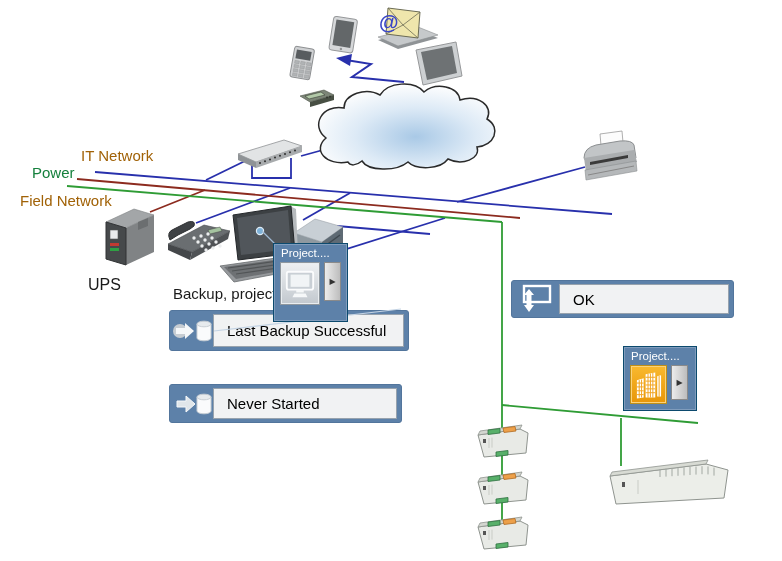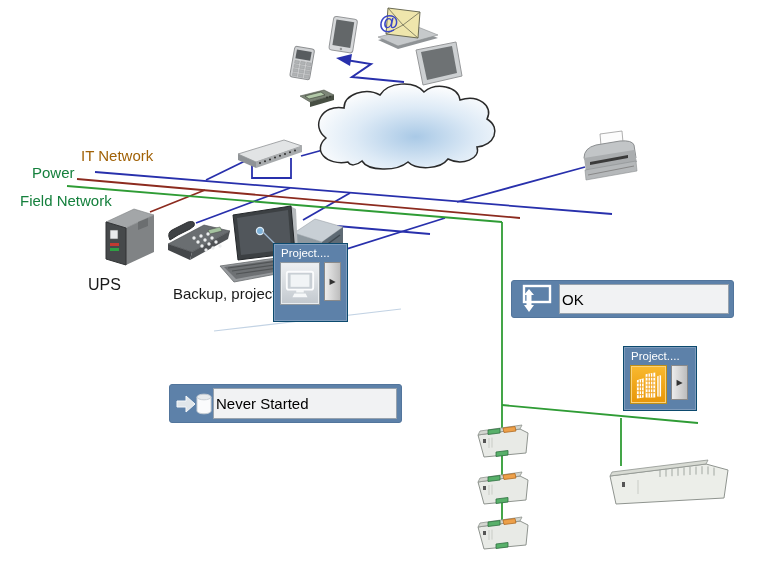--- a/index.html
+++ b/index.html
@@ -4,21 +4,21 @@
 <style>
   html,body{margin:0;padding:0;background:#fff;}
   body{font-family:"Liberation Sans",sans-serif;}
   .stage{position:relative;width:782px;height:561px;background:#ffffff;overflow:hidden;}
   svg.scene{position:absolute;left:0;top:0;z-index:0;}
   svg.leaders{position:absolute;left:0;top:0;z-index:2;pointer-events:none;}
   .net-label{position:absolute;z-index:1;font-size:15px;white-space:nowrap;}
   .plain-label{position:absolute;z-index:1;font-size:15px;color:#1a1a1a;white-space:nowrap;}
   .tile{position:absolute;z-index:1;background:#5d81a9;border:1px solid #52759c;border-radius:3px;}
   .tile-icon{position:absolute;left:2px;top:50%;transform:translateY(-50%);}
-  .tile-inner{position:absolute;left:43px;top:3px;right:4px;bottom:3px;background:#f1f2f3;border:1px solid #97a2ad;display:flex;align-items:center;padding-left:2px;font-size:15px;color:#000;white-space:nowrap;overflow:hidden;}
+  .tile-inner{position:absolute;left:43px;top:3px;right:4px;bottom:3px;background:#f1f2f3;border:1px solid #97a2ad;display:flex;align-items:center;padding-left:13px;font-size:15px;color:#000;white-space:nowrap;overflow:hidden;}
   .tile.rt .tile-inner{left:47px;}
   .popup{position:absolute;z-index:3;background:#5d81a9;border:1px solid #0c4a6e;box-shadow:inset 0 0 0 1px rgba(255,255,255,.22);}
   .popup-title{color:#ffffff;font-size:11.5px;padding:3px 4px 2px 7px;white-space:nowrap;overflow:hidden;}
   .popup-body{display:flex;align-items:flex-start;padding:1px 0 0 6px;gap:4px;}
   .icon-box{width:38px;height:41px;background:linear-gradient(#eef0f2,#c2c8ce);border:1px solid #8f979e;box-shadow:inset 0 0 0 1px #e9edf0;display:flex;align-items:center;justify-content:center;}
   .icon-box.orange{background:linear-gradient(#f9b92f,#e89607);border-color:#c09018;box-shadow:inset 0 0 0 1px #fbd27a;}
   .expander{width:15px;height:37px;background:linear-gradient(90deg,#ececec,#bdbdbd);border:1px solid #8a8a8a;display:flex;align-items:center;justify-content:center;font-size:8px;color:#333;cursor:pointer;}
   .popup.small .icon-box{width:35px;height:37px;}
   .popup.small .expander{height:33px;}
 </style>
@@ -208,24 +208,35 @@
       <polygon points="2,16 98,4 120,10 116,38 8,44" fill="#eceee9" stroke="#8f948f"></polygon>
       <polygon points="2,16 98,4 100,0 4,12" fill="#d8dbd4" stroke="#8f948f" stroke-width="0.8"></polygon>
       <path d="M52,9 v8 M58,8.6 v8 M64,8.2 v8 M70,7.8 v8 M76,7.4 v8 M82,7 v8 M88,6.6 v8 M94,6.2 v8 M100,6.4 v8 M106,7.6 v8" stroke="#a2a8a2" stroke-width="1"></path>
       <rect x="14" y="22" width="3" height="5" fill="#555"></rect>
       <line x1="30" y1="20" x2="30" y2="34" stroke="#c9ccc6"></line>
     </g>
   </svg>
 
   <div class="net-label" style="left:81px;top:147px;color:#a16207">IT Network</div>
   <div class="net-label" style="left:32px;top:164px;color:#15803d">Power</div>
-  <div class="net-label" style="left:20px;top:192px;color:#15803d">Field Network</div>
+  <div class="net-label" style="left:20px;top:192px;color:#a16207">Field Network</div>
   <div class="plain-label" style="left:88px;top:276px;font-size:16px">UPS</div>
   <div class="plain-label" style="left:173px;top:285px">Backup, project</div>
 
+  <div class="tile" style="left:169px;top:310px;width:238px;height:39px">
+    <svg class="tile-icon" width="44" height="34" viewBox="0 0 44 34">
+      <circle cx="8" cy="17" r="7" fill="#c6ccd2"></circle>
+      <polygon points="4,14 13,14 13,9 22,17 13,25 13,20 4,20" fill="#f5f7f9"></polygon>
+      <path d="M25,10 v14 a7,2.8 0 0 0 14 0 v-14 z" fill="#fafbfc" stroke="#c9cfd5"></path>
+      <ellipse cx="32" cy="10" rx="7" ry="2.8" fill="#e7ebee" stroke="#c9cfd5"></ellipse>
+    </svg>
+    <div class="tile-inner">
+        <span>Last Backup Successful</span>
+      </div>
+  </div>
 
   <div class="tile" style="left:169px;top:384px;width:231px;height:37px">
     <svg class="tile-icon" width="44" height="34" viewBox="0 0 44 34">
       <polygon points="5,14 14,14 14,9 23,17 14,25 14,20 5,20" fill="#e0e6ea" stroke="#f6f8fa" stroke-width="1"></polygon>
       <path d="M25,10 v14 a7,2.8 0 0 0 14 0 v-14 z" fill="#fafbfc" stroke="#c9cfd5"></path>
       <ellipse cx="32" cy="10" rx="7" ry="2.8" fill="#e7ebee" stroke="#c9cfd5"></ellipse>
     </svg>
     <div class="tile-inner">
         <span>Never Started</span>
       </div>

